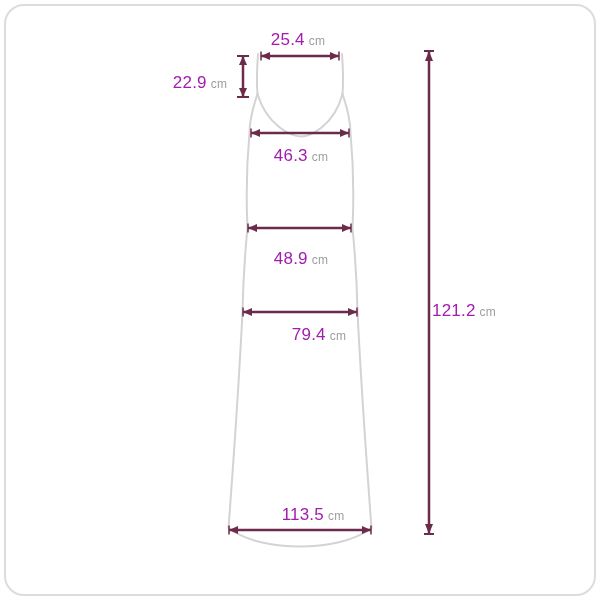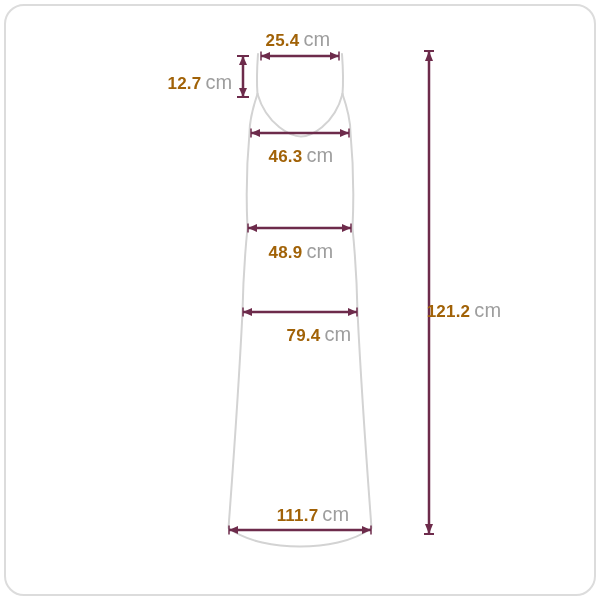--- a/index.html
+++ b/index.html
@@ -22,27 +22,27 @@
   }
   .meas-label {
     position: absolute;
     transform: translate(-50%, -50%);
     white-space: nowrap;
     font-size: 17px;
     line-height: 1;
     letter-spacing: 0.2px;
   }
   .meas-label .value {
-    color: #a16207;
-    font-weight: 700;
+    color: #a21caf;
+    font-weight: 400;
   }
   .meas-label .unit {
     color: #9e9e9e;
     font-weight: 400;
-    font-size: 20px;
+    font-size: 12px;
     margin-left: 4px;
   }
 </style>
 </head>
 <body>
 
 <div class="stage">
 
   <svg width="600" height="600" viewBox="0 0 600 600">
 
@@ -123,36 +123,36 @@
         <polygon points="429,534 425,524 433,524" stroke="none"></polygon>
       </g>
     </g>
   </svg>
 
   <div class="meas-label" style="left:298px; top:39px;">
     <span class="value">25.4</span><span class="unit">cm</span>
   </div>
 
   <div class="meas-label" style="left:200px; top:82px;">
-    <span class="value">12.7</span><span class="unit">cm</span>
+    <span class="value">22.9</span><span class="unit">cm</span>
   </div>
 
   <div class="meas-label" style="left:301px; top:155px;">
     <span class="value">46.3</span><span class="unit">cm</span>
   </div>
 
-  <div class="meas-label" style="left:301px; top:251px;">
+  <div class="meas-label" style="left:301px; top:258px;">
     <span class="value">48.9</span><span class="unit">cm</span>
   </div>
 
   <div class="meas-label" style="left:319px; top:334px;">
     <span class="value">79.4</span><span class="unit">cm</span>
   </div>
 
   <div class="meas-label" style="left:313px; top:514px;">
-    <span class="value">111.7</span><span class="unit">cm</span>
+    <span class="value">113.5</span><span class="unit">cm</span>
   </div>
 
   <div class="meas-label" style="left:464px; top:310px;">
     <span class="value">121.2</span><span class="unit">cm</span>
   </div>
 
 </div>
 
 </body></html>

